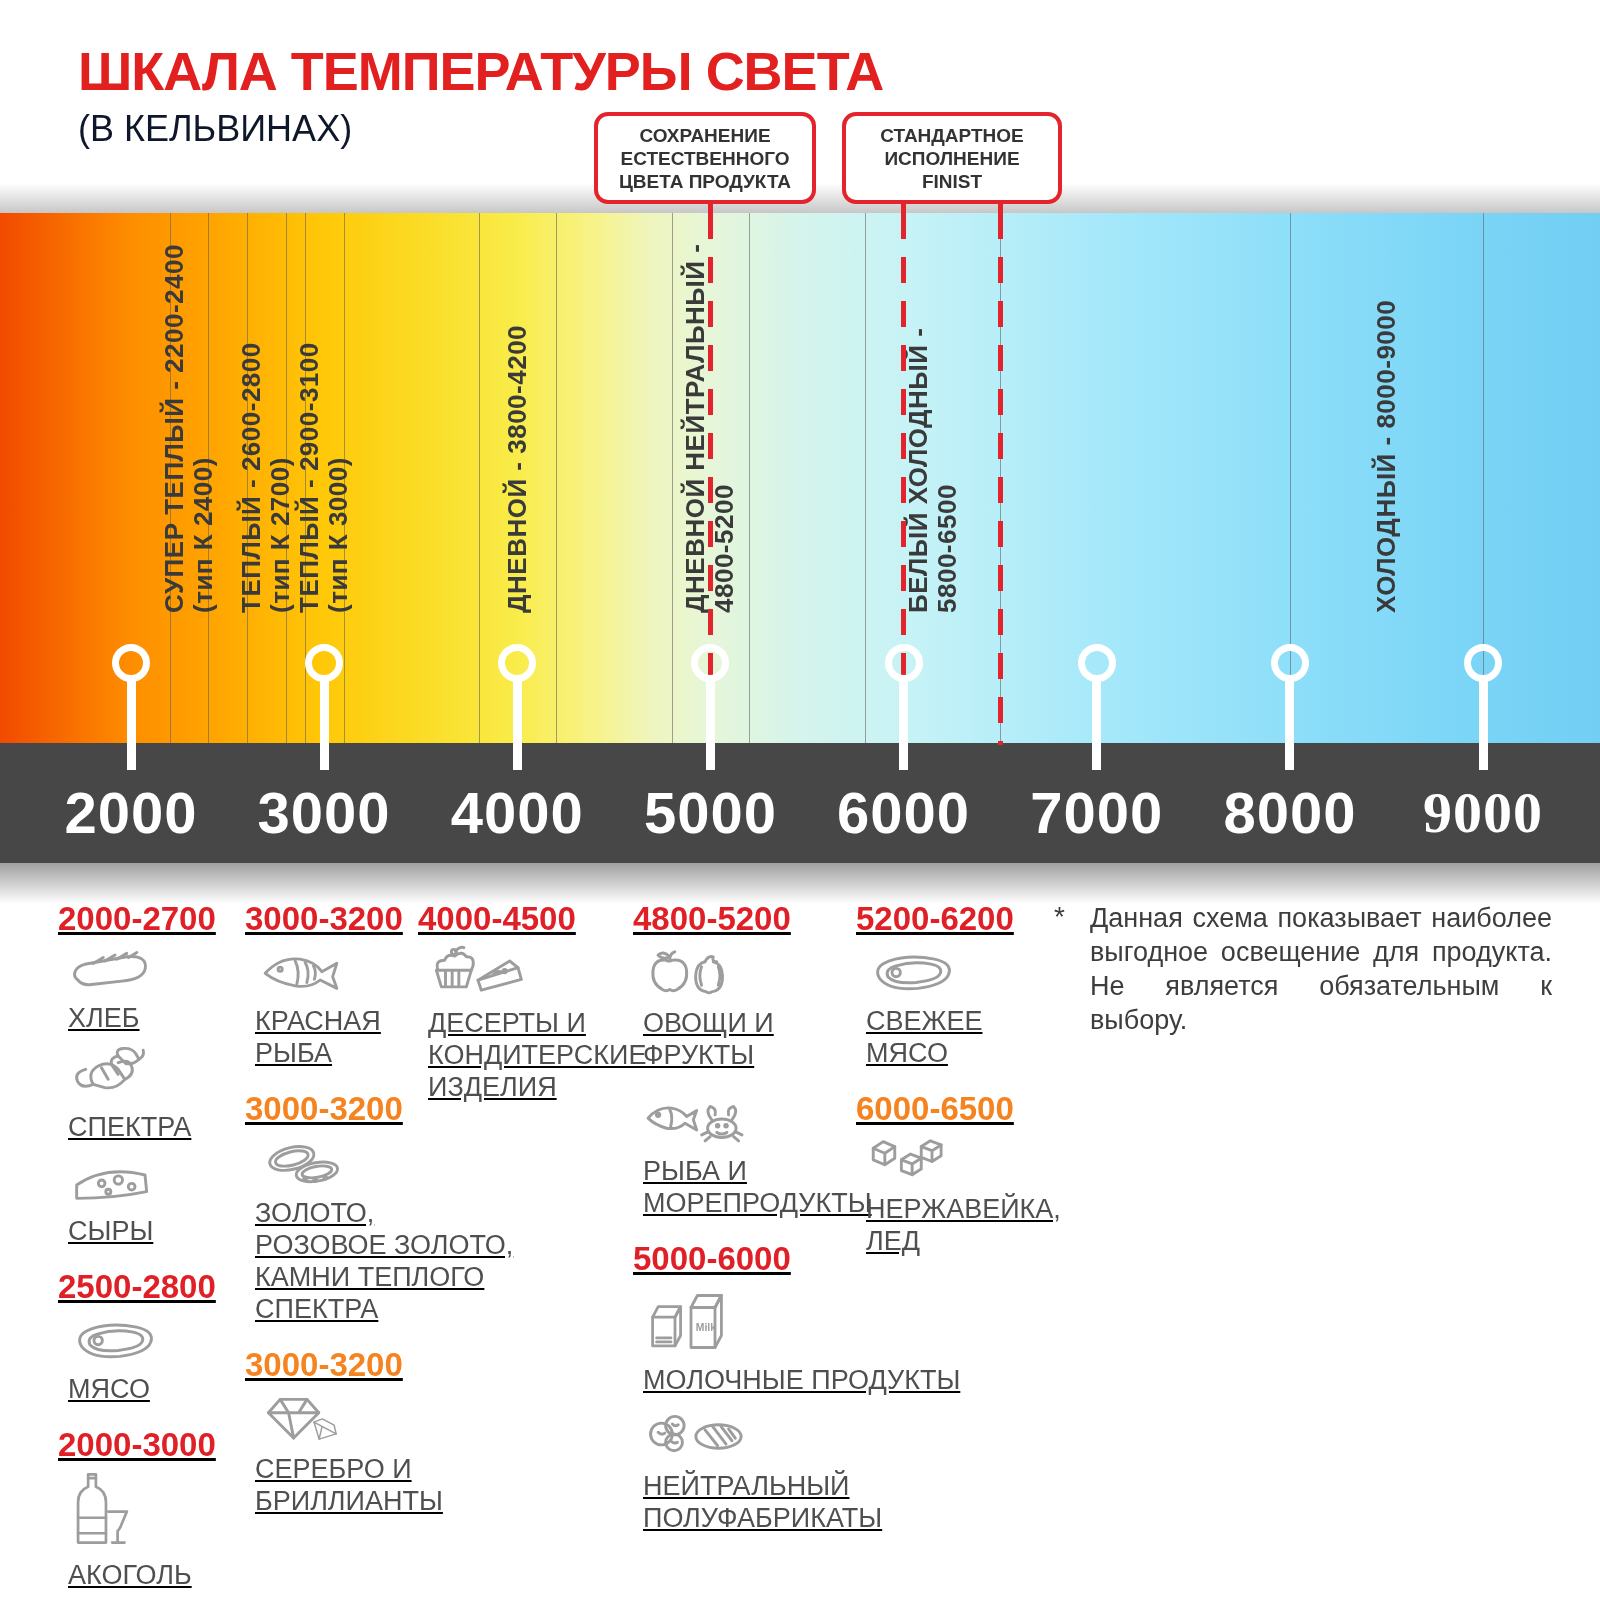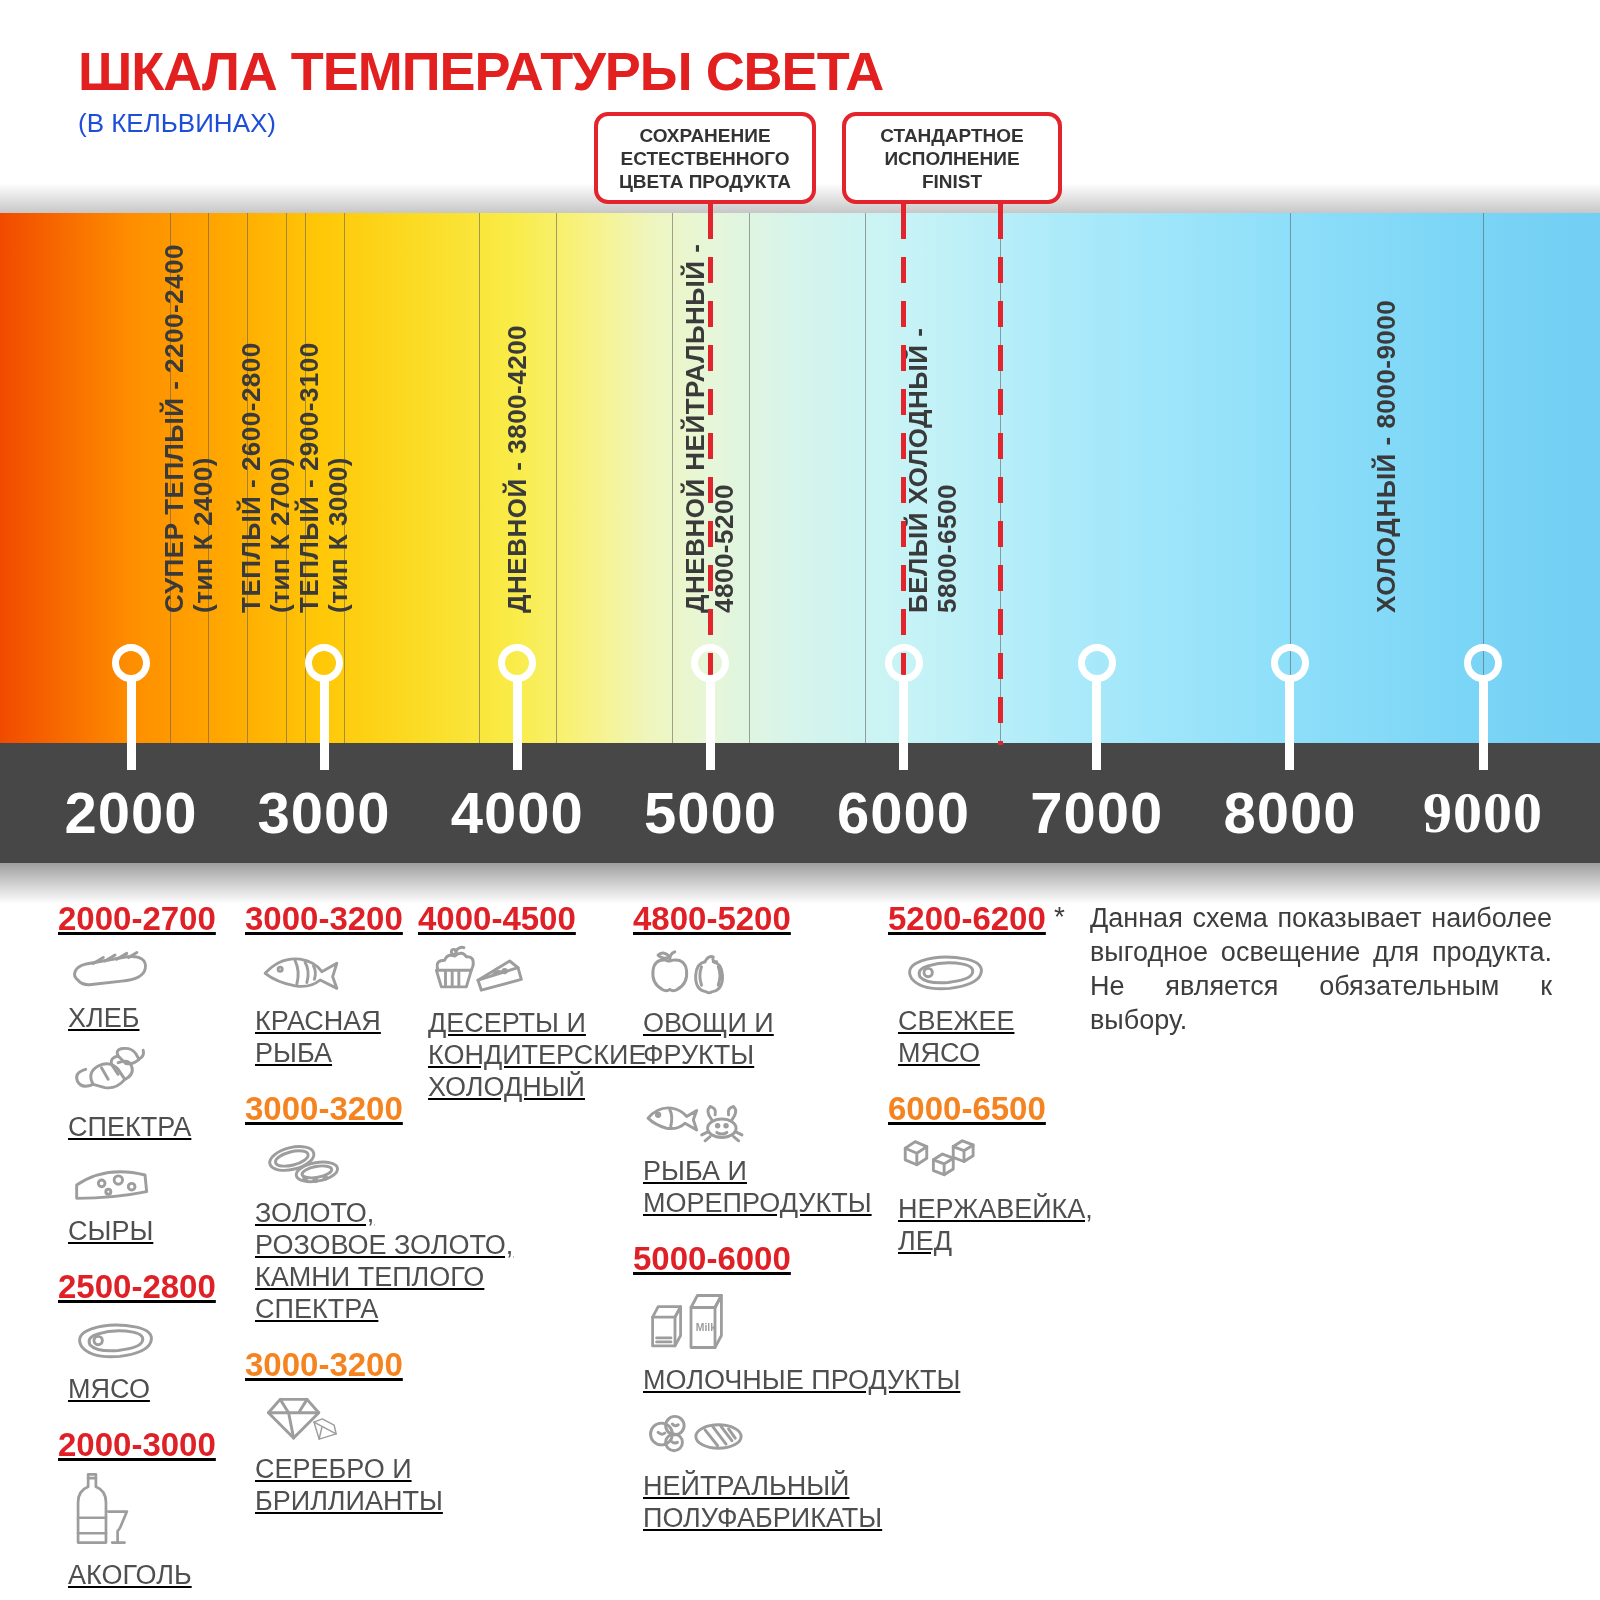--- a/index.html
+++ b/index.html
@@ -1,21 +1,21 @@
 <!DOCTYPE html>
 <html><head>
 <meta charset="utf-8">
 <style>
   html,body{margin:0;padding:0;background:#fff;}
   #stage{position:relative;width:1600px;height:1600px;overflow:hidden;background:#fff;
          font-family:"Liberation Sans","DejaVu Sans",sans-serif;}
   
   .hdr{position:absolute;left:78px;top:40px;}
   .title{font-size:54px;font-weight:bold;letter-spacing:-1px;color:var(--title-red);}
-  .subtitle{font-size:26px;color:#1d4ed8;margin-top:6px;}
+  .subtitle{font-size:36px;color:#0f172a;margin-top:6px;}
   
   .shadow-top{position:absolute;left:0;top:183px;width:1600px;height:30px;
               background:linear-gradient(#ffffff,#c7c7c7);}
   .shadow-bottom{position:absolute;left:0;top:863px;width:1600px;height:48px;
               background:linear-gradient(#9f9f9f,#ffffff 85%);}
   
   #band{position:absolute;left:0;top:213px;width:1600px;height:530px;}
   .kline{position:absolute;top:0;width:1px;height:530px;background:#5a5a5a;opacity:.55;}
   
   .bandlabel{position:absolute;transform:rotate(-90deg);transform-origin:0 0;
@@ -204,21 +204,21 @@
                 <path d="M12 30 q-4 -12 8 -12 q3 -8 12 -5 q9 -7 14 1 q10 -1 8 11 l-2 5"></path>
                 <path d="M10 30 h42 l-6 20 h-30 Z"></path>
                 <path d="M21 32 v16 M29 32 v16 M37 32 v16"></path>
                 <path d="M60 42 L108 27 L112 41 L64 54 Z"></path>
                 <path d="M60 42 L98 19 L108 27"></path>
                 <path d="M78 36 q4 -6 10 -4"></path>
                 <circle cx="92" cy="31" r="2"></circle>
               </svg></div>
             <div class="plabel">ДЕСЕРТЫ И</div>
             <div class="plabel">КОНДИТЕРСКИЕ</div>
-            <div class="plabel">ХОЛОДНЫЙ</div>
+            <div class="plabel">ИЗДЕЛИЯ</div>
           </div>
         </div>
       </div>
       <div class="pcol" style="left: 633px;">
         <div class="p-group">
           <div class="range red">4800-5200</div>
           <div class="p-item">
             <div class="p-icon"><svg viewBox="0 0 110 62" width="92" height="52" xmlns="http://www.w3.org/2000/svg">
                 <path d="M28 18 q-14 -2 -16 12 q-2 16 11 23 q5 3 9 0 q4 3 9 0 q13 -7 11 -23 q-2 -14 -16 -12 q-4 1 -4 1 q-4 0 -4 -1 Z"></path>
                 <path d="M32 17 q0 -7 6 -9"></path>
@@ -269,21 +269,21 @@
                 <circle cx="37" cy="40" r="10"></circle>
                 <path d="M18 28 q4 4 8 1 M35 18 q3 4 7 1 M34 39 q3 3 7 1"></path>
                 <ellipse cx="90" cy="33" rx="27" ry="14"></ellipse>
                 <path d="M74 25 l15 19 M83 21 l16 21 M93 21 l13 17 M102 24 l8 11"></path>
               </svg></div>
             <div class="plabel">НЕЙТРАЛЬНЫЙ</div>
             <div class="plabel">ПОЛУФАБРИКАТЫ</div>
           </div>
         </div>
       </div>
-      <div class="pcol" style="left: 856px; margin-left: 32px;">
+      <div class="pcol" style="left: 856px;">
         <div class="p-group">
           <div class="range red">5200-6200</div>
           <div class="p-item">
             <div class="p-icon"><svg viewBox="0 0 110 60" width="92" height="50" xmlns="http://www.w3.org/2000/svg">
                 <path d="M16 40 Q8 26 28 19 Q52 11 82 17 Q104 22 99 35 Q94 48 62 52 Q28 55 16 40 Z"></path>
                 <path d="M26 38 Q22 29 36 25 Q56 19 78 23 Q92 26 89 34 Q86 42 60 45 Q34 47 26 38 Z"></path>
                 <circle cx="36" cy="33" r="5"></circle>
               </svg></div>
             <div class="plabel">СВЕЖЕЕ</div>
             <div class="plabel">МЯСО</div>

